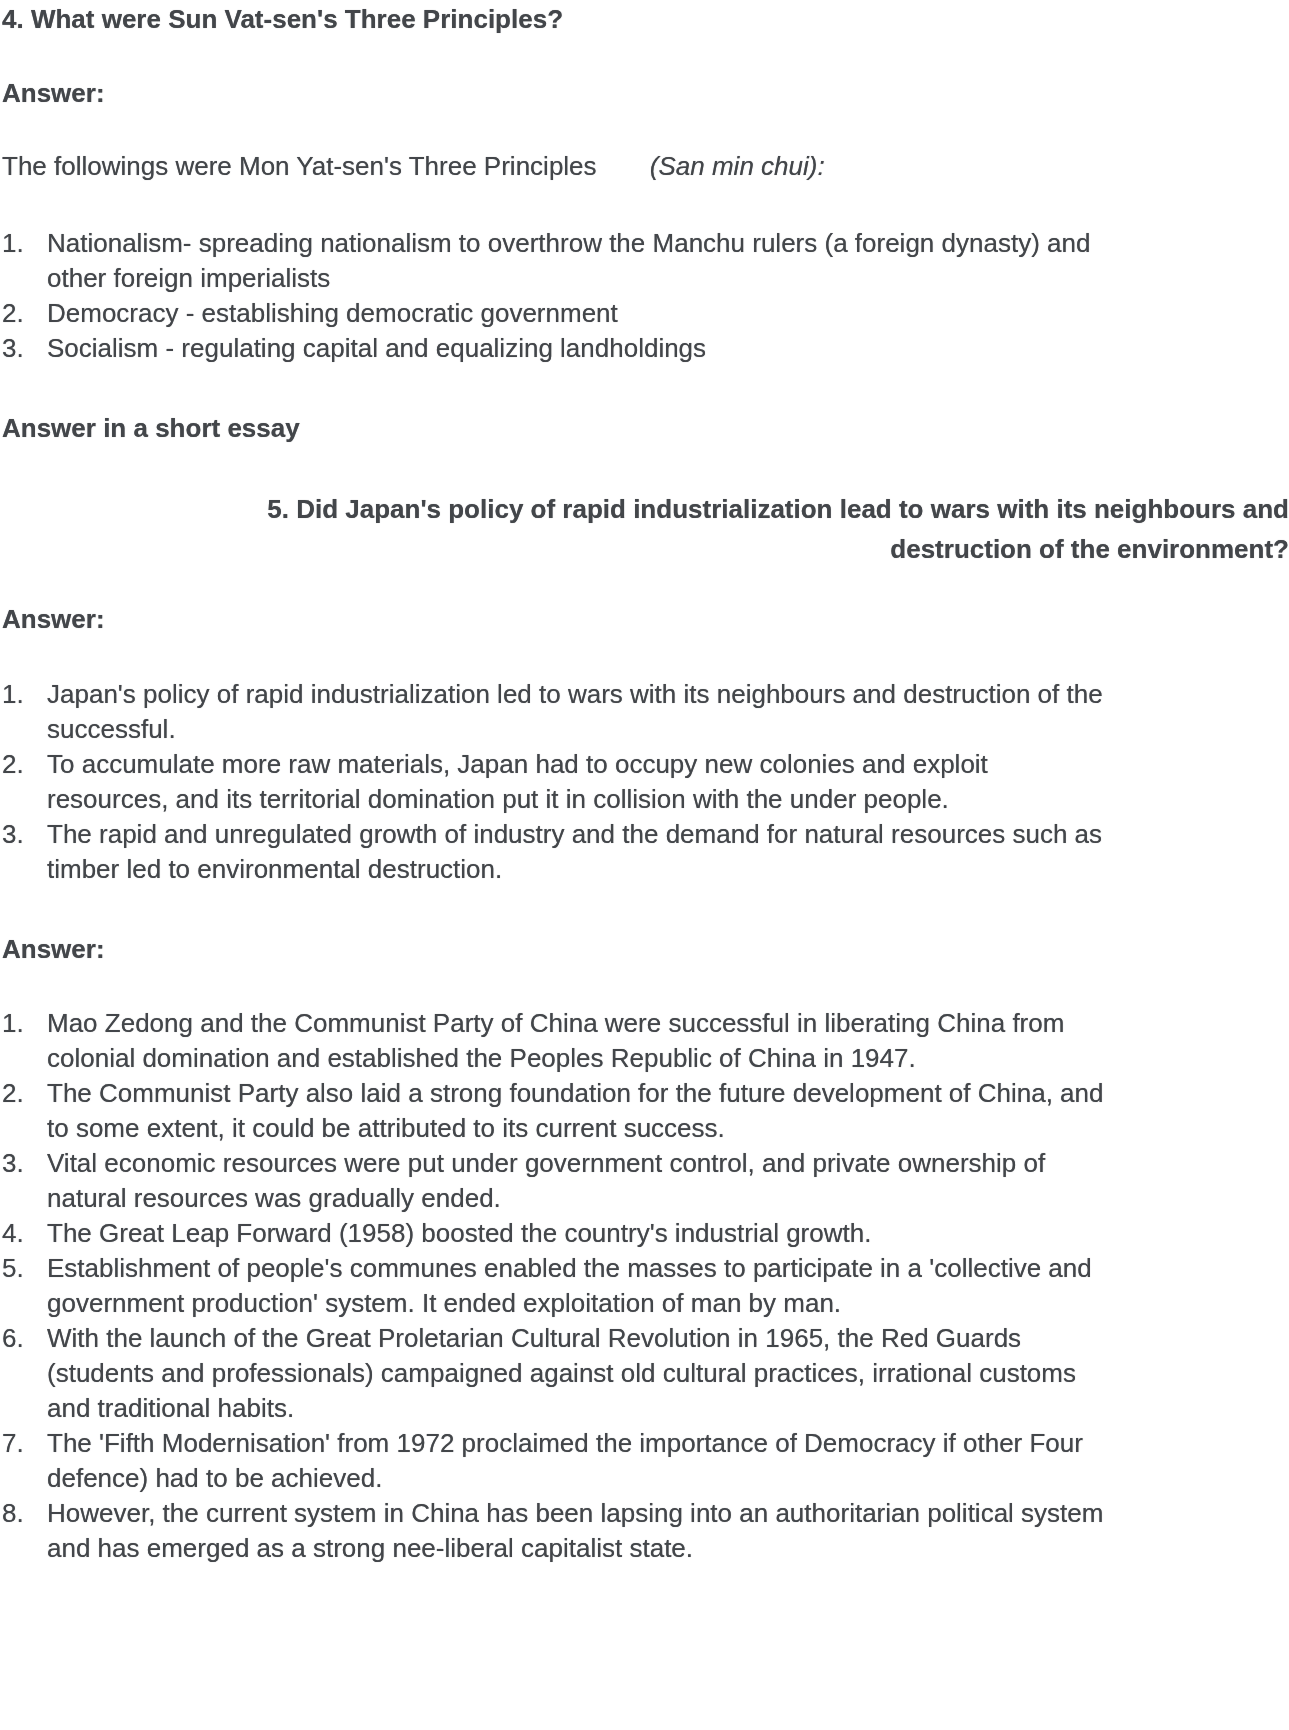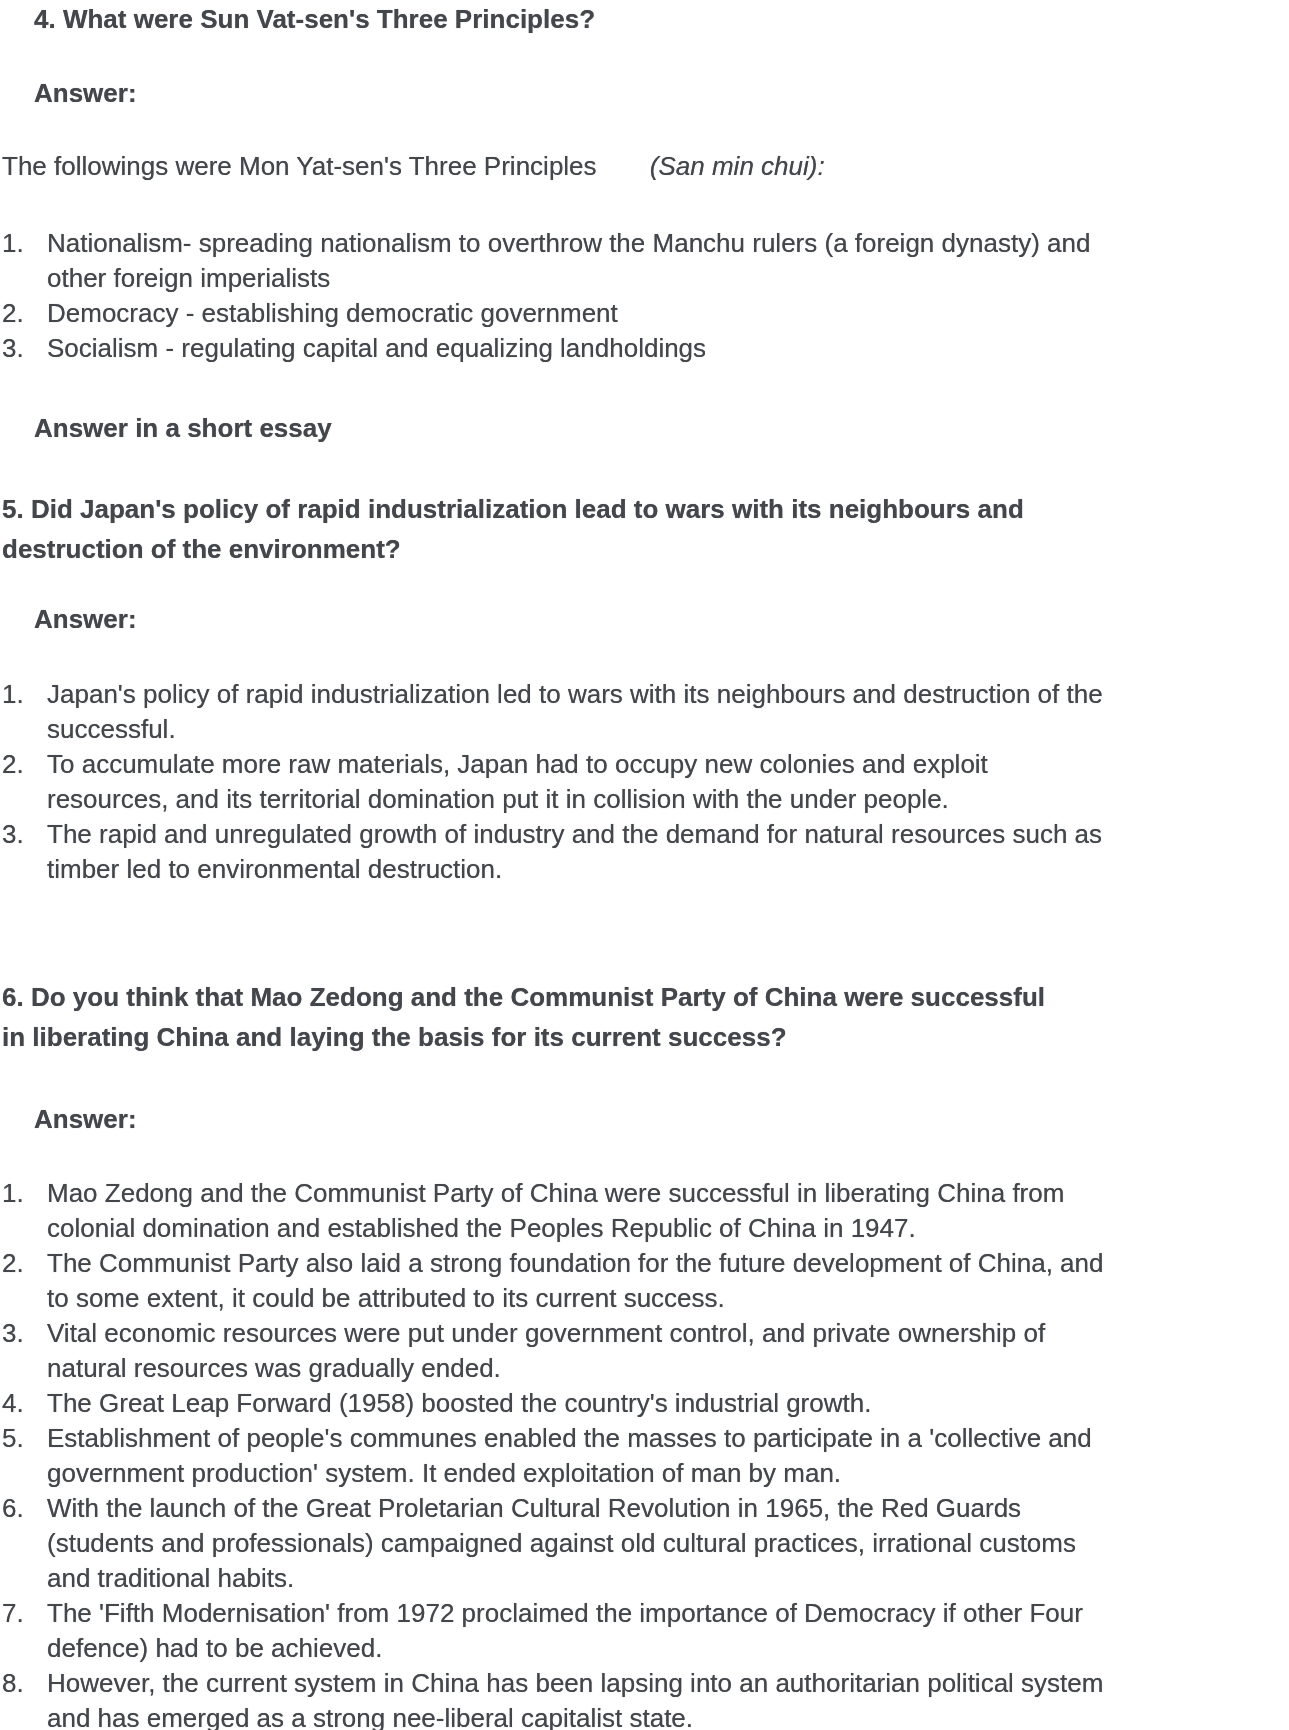--- a/index.html
+++ b/index.html
@@ -14,33 +14,33 @@
   }
   .doc {
     padding: 2px 0 0 2px;
     font-family: "Liberation Sans", "DejaVu Sans", sans-serif;
     font-size: 26px;
     line-height: 35px;
     color: #43464a;
     text-shadow: 0 0 0.7px rgba(70,72,76,0.75);
   }
   .block { white-space: pre; overflow: hidden; }
-  .bold { font-weight: bold; margin-left: 32px; }
+  .bold { font-weight: bold; }
   .q-heading {
     font-weight: bold;
     line-height: 40px;
     white-space: pre;
     overflow: hidden;
   }
   .q4-heading   { margin-top: 0;  line-height: 35px; }
   .ans4-label   { margin-top: 39px; }
   .q4-intro     { margin-top: 38px; }
   .q4-list      { margin-top: 42px; }
   .essay-note   { margin-top: 45px; }
-  .q5-heading   { margin-top: 43px; }
+  .q5-heading   { margin-top: 43px; text-align: right; }
   .ans5-label   { margin-top: 33px; }
   .q5-list      { margin-top: 40px; }
   .q6-heading   { margin-top: 90px; }
   .ans6-label   { margin-top: 45px; }
   .q6-list      { margin-top: 39px; }
   .li { display: flex; align-items: flex-start; }
   .li .num { flex: 0 0 45px; }
   .li .txt { flex: 1 1 auto; white-space: pre; overflow: hidden; }
   .italic { font-style: italic; margin-left: 46px; }
 </style>
@@ -89,22 +89,20 @@
       <span class="txt">To accumulate more raw materials, Japan had to occupy new colonies and exploit
 resources, and its territorial domination put it in collision with the under people.</span>
     </div>
     <div class="li">
       <span class="num">3.</span>
       <span class="txt">The rapid and unregulated growth of industry and the demand for natural resources such as
 timber led to environmental destruction.</span>
     </div>
   </div>
 
-  <div class="q-heading q6-heading">6. Do you think that Mao Zedong and the Communist Party of China were successful
-in liberating China and laying the basis for its current success?</div>
 
   <div class="block bold ans6-label">Answer:</div>
 
   <div class="q6-list">
     <div class="li">
       <span class="num">1.</span>
       <span class="txt">Mao Zedong and the Communist Party of China were successful in liberating China from
 colonial domination and established the Peoples Republic of China in 1947.</span>
     </div>
     <div class="li">

